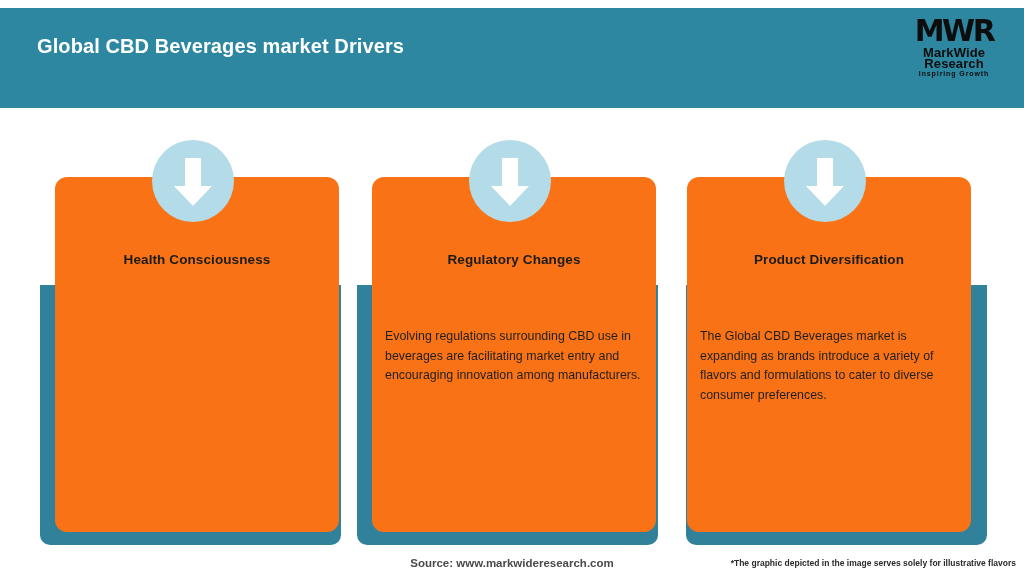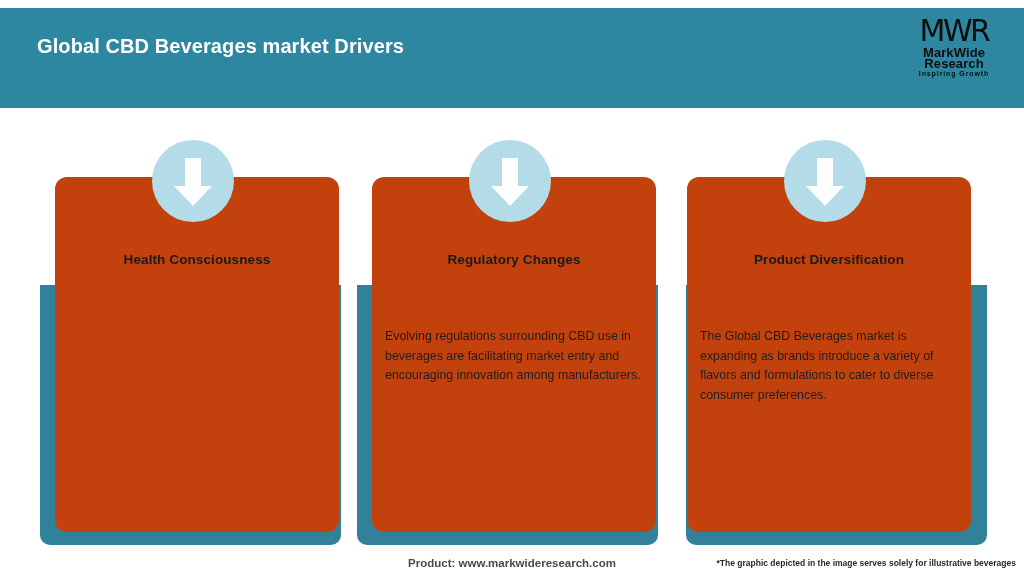--- a/index.html
+++ b/index.html
@@ -23,21 +23,21 @@
     white-space:nowrap;
   }
 
   
   .logo{
     position:absolute;right:14px;top:8px;
     width:112px;height:56px;
     text-align:center;
   }
   .logo-mark{
-    font-size:30px;font-weight:normal;color:#0d0d0d;
+    font-size:30px;font-weight:bold;color:#0d0d0d;
     letter-spacing:-2.5px;line-height:30px;
     font-family:"DejaVu Sans", sans-serif;
   }
   .logo-name{
     font-size:13px;font-weight:bold;color:#0d0d0d;
     line-height:11px;letter-spacing:.1px;margin-top:1px;
   }
   .logo-tag{
     font-size:7px;font-weight:bold;color:#0d0d0d;
     line-height:9px;letter-spacing:.9px;
@@ -59,21 +59,21 @@
     position:absolute;left:0;top:185px;width:301px;height:260px;
     background:#31819b;
     border-bottom-left-radius:10px;
     border-bottom-right-radius:10px;
   }
   .card-wrap.c2 .card-shadow{left:14px;}
 
   
   .card{
     position:absolute;left:15px;top:77px;width:284px;height:355px;
-    background:#c2410c;
+    background:#f97316;
     border-radius:12px;
   }
 
   .card-title{
     position:absolute;left:0;top:75px;width:284px;
     text-align:center;
     font-size:13.5px;font-weight:bold;color:#1b1b1b;
     letter-spacing:.1px;
   }
   .card-body{
@@ -151,14 +151,14 @@
     </div>
     <div class="icon-circle">
       <svg class="arrow-svg" width="82" height="82" viewBox="0 0 82 82" aria-hidden="true">
         <path d="M33 18 H49 V46 H60 L41 66 L22 46 H33 Z" fill="#ffffff"></path>
       </svg>
     </div>
   </div>
 
 </div>
 
-<div class="footer-source">Product: www.markwideresearch.com</div>
-<div class="footer-note">*The graphic depicted in the image serves solely for illustrative beverages</div>
+<div class="footer-source">Source: www.markwideresearch.com</div>
+<div class="footer-note">*The graphic depicted in the image serves solely for illustrative flavors</div>
 
 </body></html>

